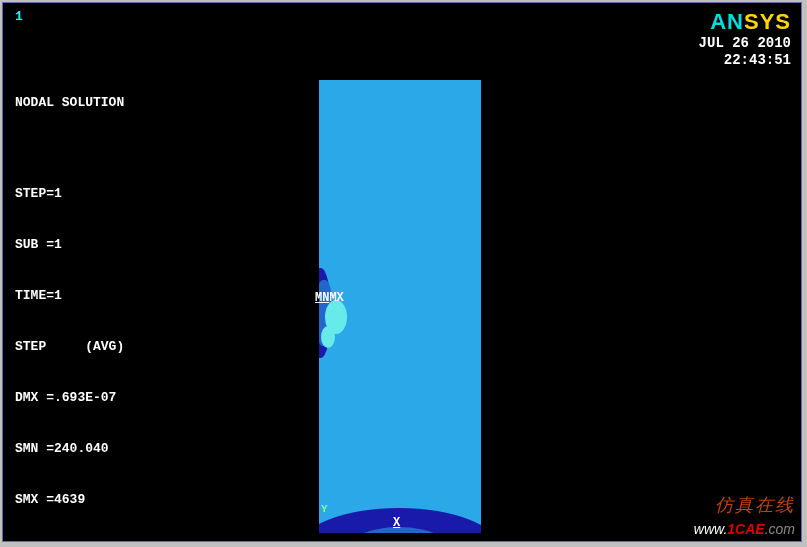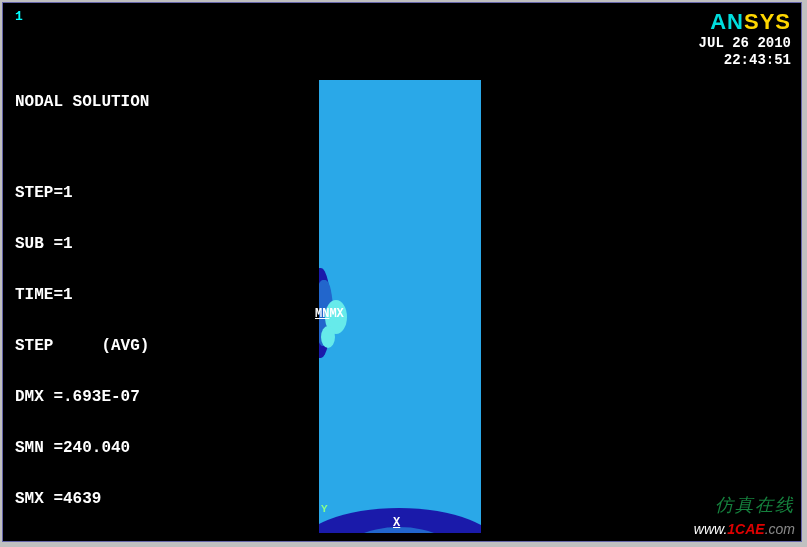--- a/index.html
+++ b/index.html
@@ -18,21 +18,21 @@
       width: 800px;
       height: 540px;
       background: #000000;
       border: 1px solid #6666aa;
     }
     .info-block {
       position: absolute;
       left: 12px;
       top: 6px;
       color: #ffffff;
-      font-size: 16px;
+      font-size: 13px;
       line-height: 17px;
       font-weight: bold;
       white-space: pre;
     }
     .window-num {
       position: absolute;
       left: 12px;
       top: 6px;
       color: #00ffff;
       font-size: 13px;
@@ -140,31 +140,30 @@
       font-weight: bold;
       text-decoration: underline;
     }
     .mnmx-label {
       position: absolute;
       left: 312px;
       top: 288px;
       color: #ffffff;
       font-size: 12px;
       font-weight: bold;
-      margin-top: 16px;
     }
     .mnmx-label .mn { text-decoration: underline; }
     .watermark1 {
       position: absolute;
       right: 6px;
       bottom: 24px;
       font-size: 18px;
       font-family: 'SimSun', serif;
       font-style: italic;
-      color: #15803d;
+      color: #c2410c;
       letter-spacing: 2px;
     }
     .watermark2 {
       position: absolute;
       right: 6px;
       bottom: 4px;
       font-size: 14px;
       font-family: Arial, sans-serif;
       font-style: italic;
       padding-left: 40px;

